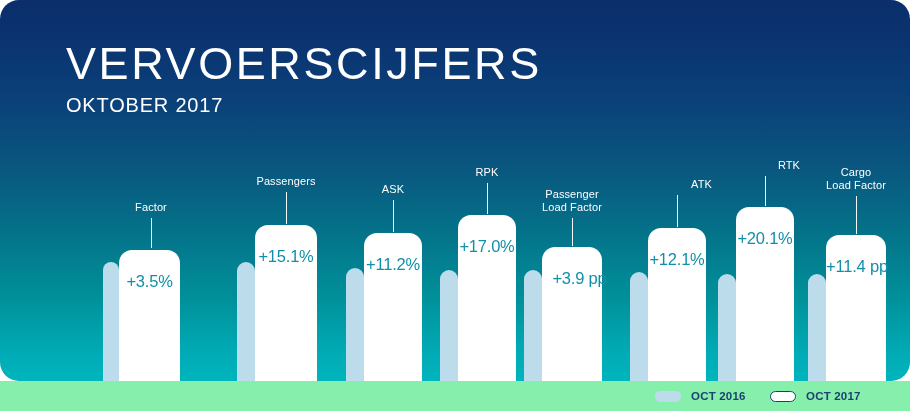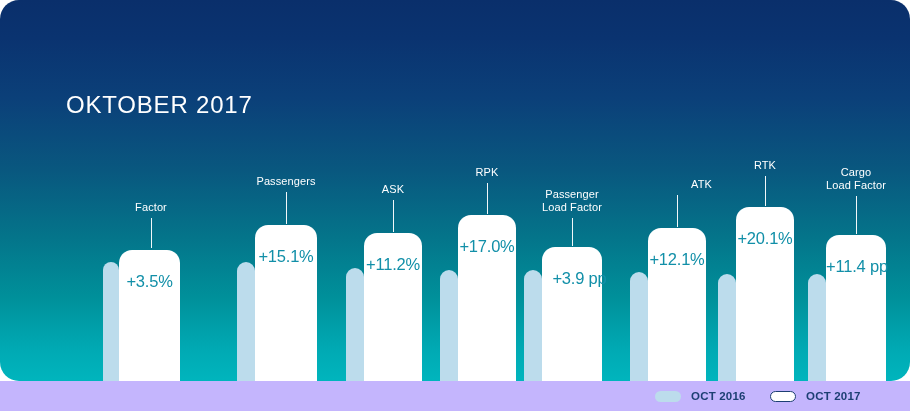--- a/index.html
+++ b/index.html
@@ -61,21 +61,21 @@
   .leader{
     position:absolute;
     width:1px;
     background:#ffffff;
     opacity:.95;
   }
 
   
   #legend{
     position:absolute;left:0;bottom:0;width:910px;height:30px;
-    background:#c4b5fd;
+    background:#86efac;
   }
   .legitem{
     position:absolute;top:0;height:30px;display:flex;align-items:center;
   }
   .pill-fill{
     width:26px;height:11px;border-radius:6px;background:#bcdcec;
     display:inline-block;
   }
   .pill-out{
     width:26px;height:11px;border-radius:6px;background:#ffffff;
@@ -87,31 +87,32 @@
   }
 
   
   #title{
     position:absolute;left:66px;top:41px;
     color:#ffffff;font-size:45px;line-height:46px;
     font-weight:200;letter-spacing:2.6px;white-space:nowrap;
   }
   #subtitle{
     position:absolute;left:66px;top:92px;
-    color:#ffffff;font-size:24px;line-height:26px;
+    color:#ffffff;font-size:20px;line-height:26px;
     font-weight:300;letter-spacing:0.8px;white-space:nowrap;
   }
 </style>
 </head>
 <body>
 
 <div id="stage">
 
   <div id="panel">
 
+    <div id="title">VERVOERSCIJFERS</div>
     <div id="subtitle">OKTOBER 2017</div>
 
     <div id="bars">
         <div class="bar2016" style="left: 103px; width: 16px; height: 119px;"></div>
         <div class="bar2017" style="left: 119px; width: 61px; height: 131px;"></div>
         <div class="val" style="left: 119px; width: 61px; right: auto; top: 272px;">+3.5%</div>
         <div class="leader" style="left: 151px; top: 218px; height: 30px;"></div>
         <div class="cat" style="left: 116px; top: 201px; width: 70px;">Factor</div>
         <div class="bar2016" style="left: 237px; width: 18px; height: 119px;"></div>
         <div class="bar2017" style="left: 255px; width: 62px; height: 156px;"></div>
@@ -136,21 +137,21 @@
 Load Factor</div>
         <div class="bar2016" style="left: 630px; width: 18px; height: 109px;"></div>
         <div class="bar2017" style="left: 648px; width: 58px; height: 153px;"></div>
         <div class="val" style="left: 648px; width: 58px; right: auto; top: 250px;">+12.1%</div>
         <div class="leader" style="left: 677px; top: 195px; height: 32px;"></div>
         <div class="cat" style="left: 642px; top: 178px; width: 70px; text-align: right;">ATK</div>
         <div class="bar2016" style="left: 718px; width: 18px; height: 107px;"></div>
         <div class="bar2017" style="left: 736px; width: 58px; height: 174px;"></div>
         <div class="val" style="left: 736px; width: 58px; right: auto; top: 229px;">+20.1%</div>
         <div class="leader" style="left: 765px; top: 176px; height: 30px;"></div>
-        <div class="cat" style="left: 730px; top: 159px; width: 70px;">RTK</div>
+        <div class="cat" style="left: 730px; top: 159px; width: 70px; text-align: right;">RTK</div>
         <div class="bar2016" style="left: 808px; width: 18px; height: 107px;"></div>
         <div class="bar2017" style="left: 826px; width: 60px; height: 146px;"></div>
         <div class="val" style="left: 826px; width: 60px; right: auto; top: 257px;">+11.4 pp</div>
         <div class="leader" style="left: 856px; top: 196px; height: 38px;"></div>
         <div class="cat" style="left: 813px; top: 166px; width: 86px;">Cargo
 Load Factor</div>
       </div>
 
   </div>
 

